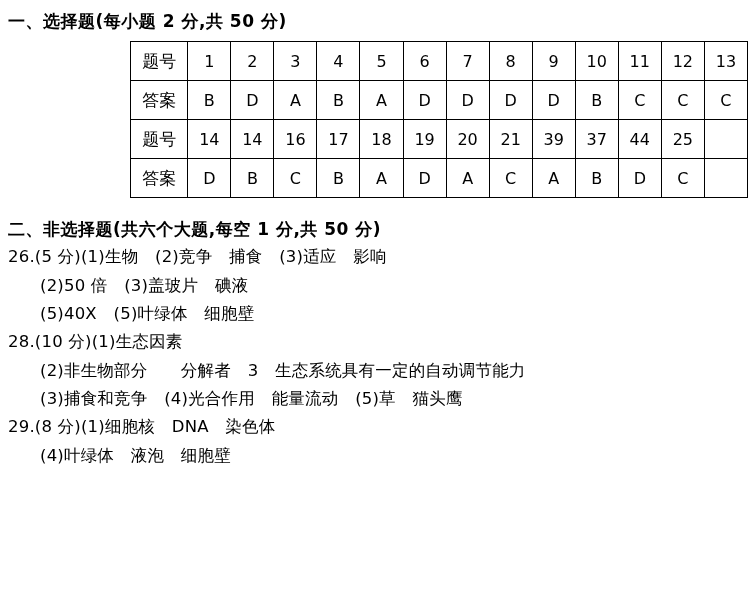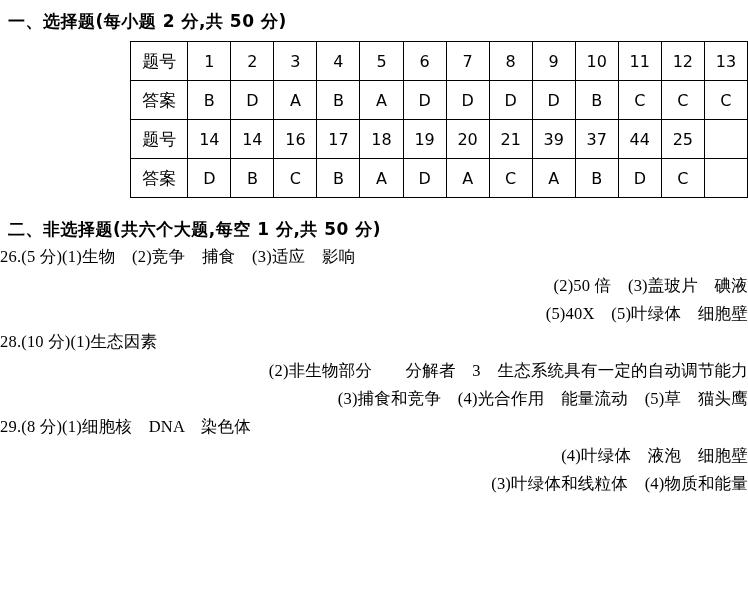--- a/index.html
+++ b/index.html
@@ -51,32 +51,30 @@
     font-size: 17px;
     font-weight: normal;
   }
   .section-heading2 {
     font-size: 17px;
     font-weight: bold;
     letter-spacing: 0.5px;
     margin: 20px 0 2px 8px;
   }
   .qlist {
-    margin: 2px 0 0 0;
-    font-family: Liberation Serif, serif;
+    margin: 2px 0 0 8px;
   }
   .qline {
     font-size: 16.5px;
     line-height: 1.72;
     white-space: pre;
     letter-spacing: 0.2px;
   }
   .qline.indent {
     padding-left: 32px;
-    text-align: right;
   }
 </style>
 </head>
 <body>
 
 <div class="page">
 
   <div class="section-heading">一、选择题(每小题 2 分,共 50 分)</div>
 
   <div class="answer-table-wrap">
@@ -154,16 +152,15 @@
 
   <div class="qlist">
     <div class="qline">26.(5 分)(1)生物　(2)竞争　捕食　(3)适应　影响</div>
     <div class="qline indent">(2)50 倍　(3)盖玻片　碘液</div>
     <div class="qline indent">(5)40X　(5)叶绿体　细胞壁</div>
     <div class="qline">28.(10 分)(1)生态因素</div>
     <div class="qline indent">(2)非生物部分　　分解者　3　生态系统具有一定的自动调节能力</div>
     <div class="qline indent">(3)捕食和竞争　(4)光合作用　能量流动　(5)草　猫头鹰</div>
     <div class="qline">29.(8 分)(1)细胞核　DNA　染色体</div>
     <div class="qline indent">(4)叶绿体　液泡　细胞壁</div>
-    <div class="qline indent">(3)叶绿体和线粒体　(4)物质和能量</div>
   </div>
 
 </div>
 
 </body></html>

